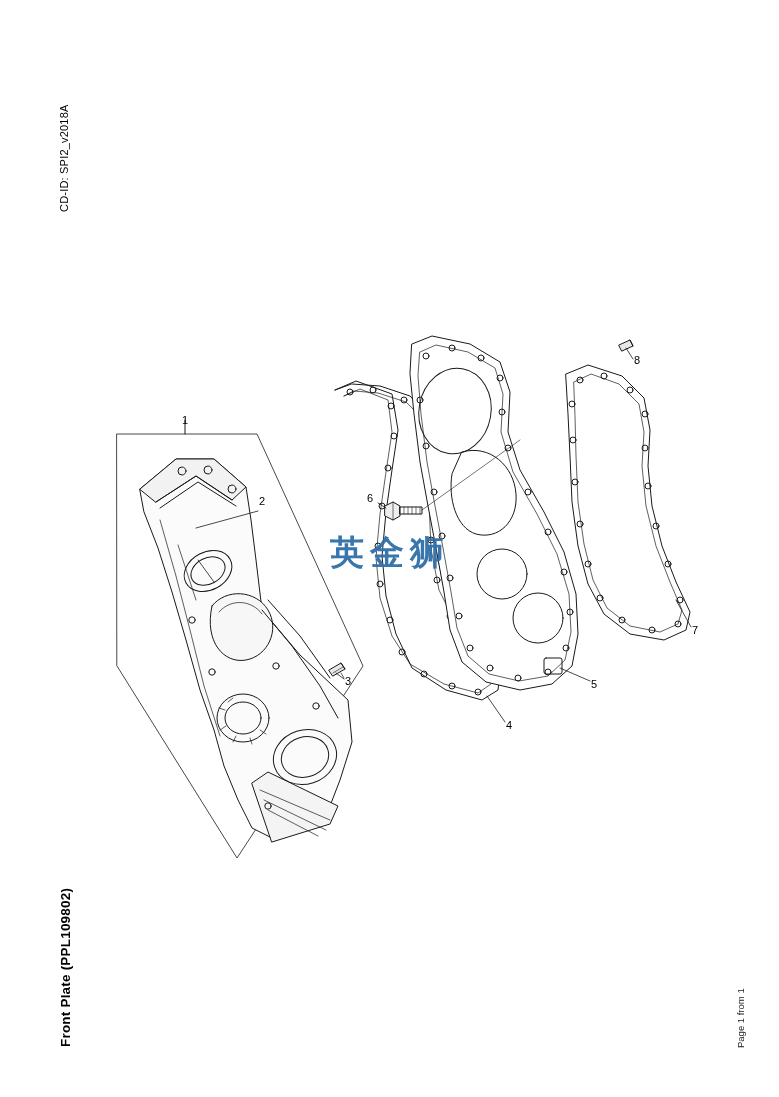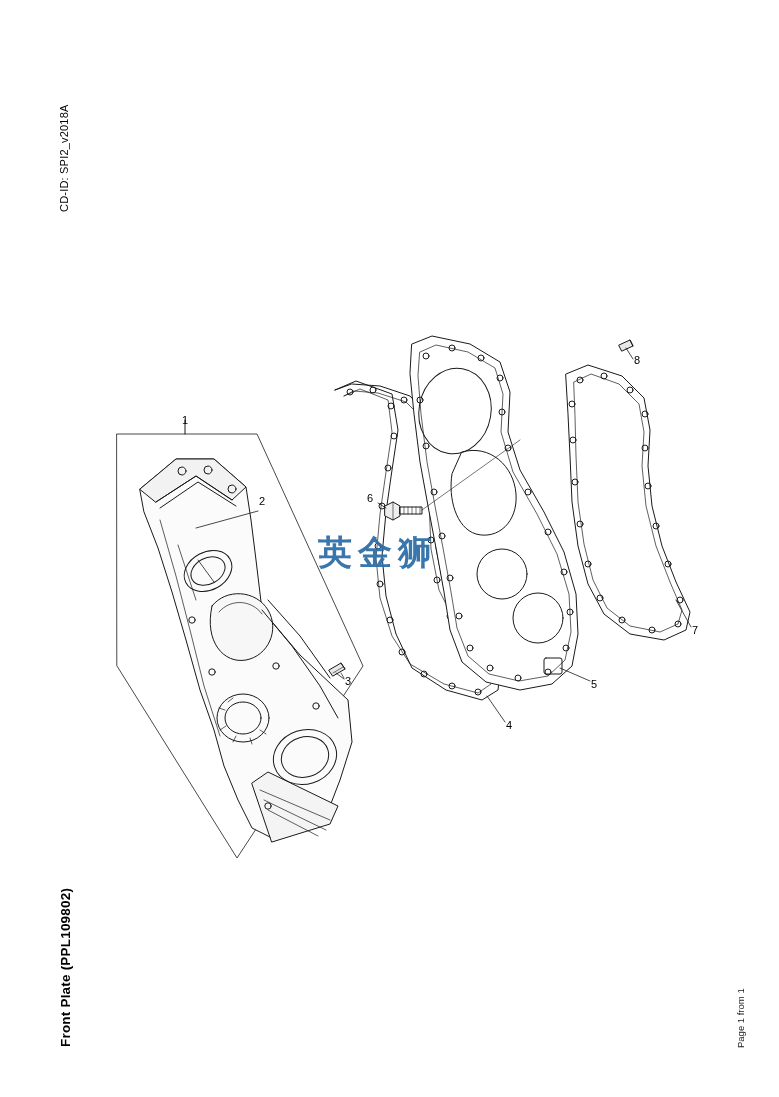--- a/index.html
+++ b/index.html
@@ -57,21 +57,21 @@
   }
   .callout {
     position: absolute;
     font-size: 11px;
     color: #000;
     white-space: nowrap;
   }
   
   #watermark {
     position: absolute;
-    left: 318px;
+    left: 330px;
     top: 530px;
     font-size: 34px;
     font-weight: bold;
     color: #2f6fa8;
     letter-spacing: 6px;
     opacity: 0.95;
     font-family: "DejaVu Sans", sans-serif;
     pointer-events: none;
   }
 </style>

